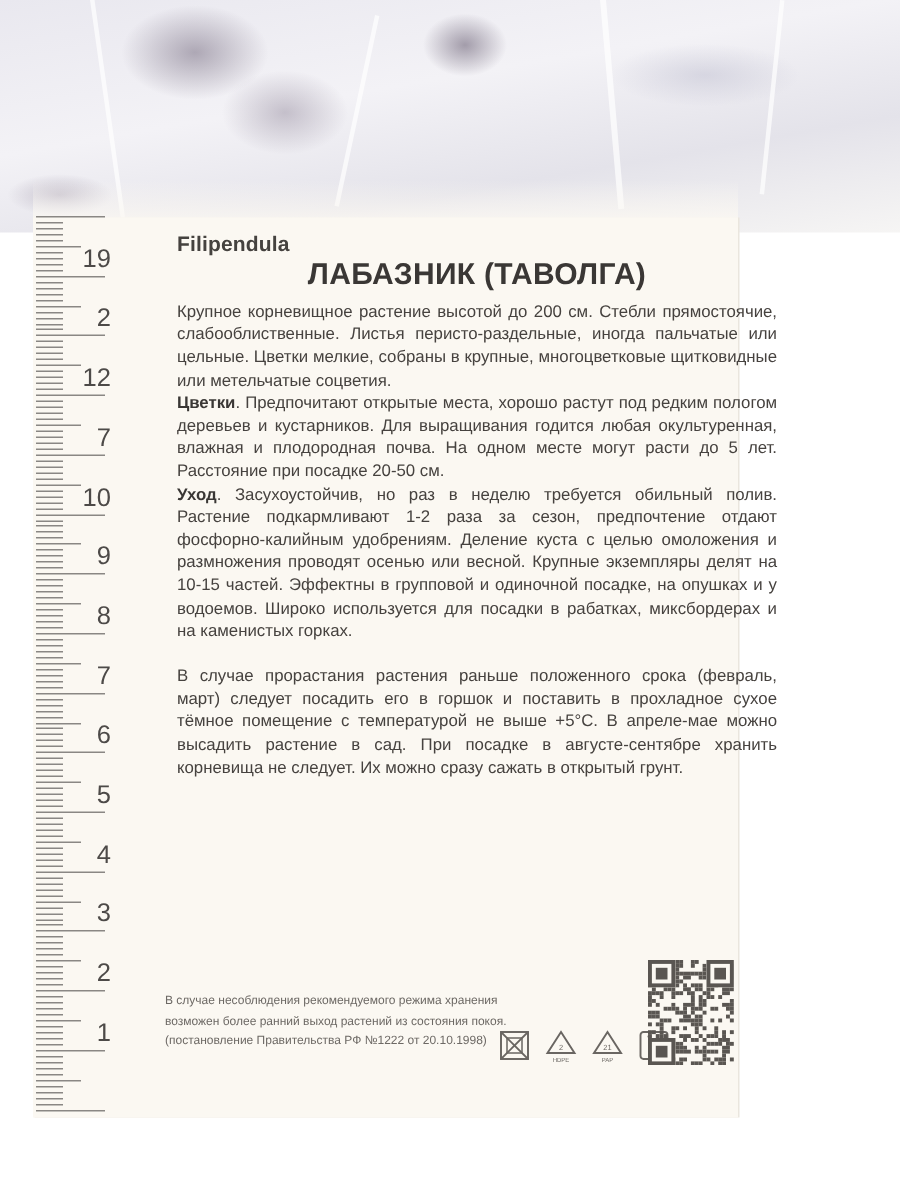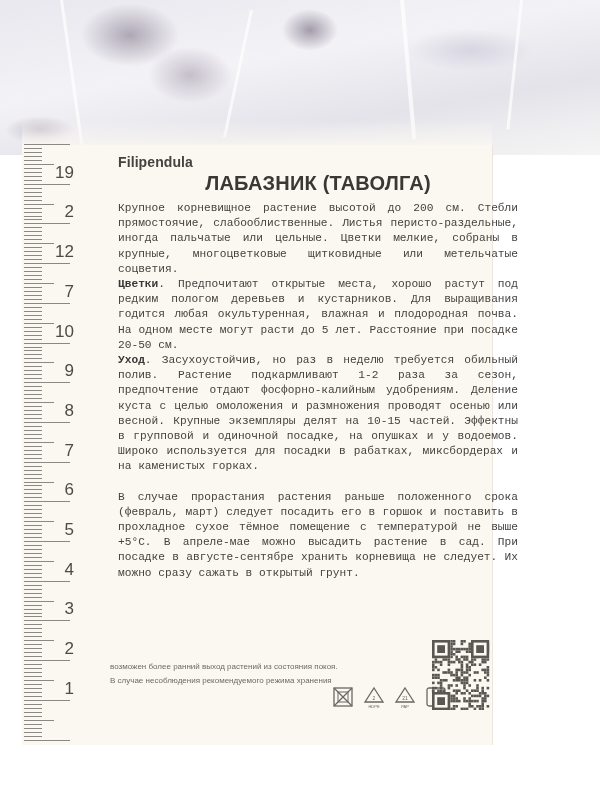--- a/index.html
+++ b/index.html
@@ -44,21 +44,20 @@
     text-align:left; font-weight:bold; font-size:14px; color:#45423f;
     margin-top:4px; letter-spacing:0.1px;
   }
   .title {
     text-align:center; font-weight:bold; font-size:20px; color:#3a3735;
     margin-top:2px; margin-bottom:6px; letter-spacing:0.2px;
   }
   .para {
     font-size:11.2px; line-height:15.2px; text-align:justify; margin:0;
     color:#46423f;
-    font-family:Liberation Mono, monospace;
   }
   .para b { color:#3a3735; }
   .para + .para { margin-top:0; }
   .para.gap { margin-top:15px; }
   .footer-text {
     position:absolute; left:110px; top:660px; width:260px;
     font-size:8px; line-height:13.5px; color:#6d6965;
   }
   .icons {
     position:absolute; left:332px; top:686px; height:24px; display:flex; gap:9px; align-items:flex-start;
@@ -252,22 +251,23 @@
 <div class="content">
   <div class="latin">Filipendula</div>
   <div class="title">ЛАБАЗНИК (ТАВОЛГА)</div>
   <p class="para">Крупное корневищное растение высотой до 200 см. Стебли прямостоячие, слабооблиственные. Листья перисто-раздельные, иногда пальчатые или цельные. Цветки мелкие, собраны в крупные, многоцветковые щитковидные или метельчатые соцветия.</p>
   <p class="para"><b>Цветки</b><span>. Предпочитают открытые места, хорошо растут под редким пологом деревьев и кустарников. Для выращивания годится любая окультуренная, влажная и плодородная почва. На одном месте могут расти до 5 лет. Расстояние при посадке 20-50 см.</span></p>
   <p class="para"><b>Уход</b><span>. Засухоустойчив, но раз в неделю требуется обильный полив. Растение подкармливают 1-2 раза за сезон, предпочтение отдают фосфорно-калийным удобрениям. Деление куста с целью омоложения и размножения проводят осенью или весной. Крупные экземпляры делят на 10-15 частей. Эффектны в групповой и одиночной посадке, на опушках и у водоемов. Широко используется для посадки в рабатках, миксбордерах и на каменистых горках.</span></p>
   <p class="para gap">В случае прорастания растения раньше положенного срока (февраль, март) следует посадить его в горшок и поставить в прохладное сухое тёмное помеще­ние с температурой не выше +5°С. В апреле-мае можно высадить растение в сад. При посадке в августе-сентябре хранить корневища не следует. Их можно сразу сажать в открытый грунт.</p>
 </div>
 
 <div class="footer-text">
+  <div>В случае несоблюдения рекомендуемого режима хранения</div>
   <div>возможен более ранний выход растений из состояния покоя.</div>
-  <div>В случае несоблюдения рекомендуемого режима хранения</div>
+  <div>(постановление Правительства РФ №1222 от 20.10.1998)</div>
 </div>
 
 <div class="icons">
   <div class="icon-box">
     <svg width="22" height="22" viewBox="0 0 22 22">
         <rect x="2" y="2" width="18" height="18" fill="none" stroke="#6a6662" stroke-width="1.3"></rect>
         <rect x="6" y="6" width="10" height="10" fill="none" stroke="#6a6662" stroke-width="1"></rect>
         <line x1="2" y1="2" x2="20" y2="20" stroke="#6a6662" stroke-width="1.2"></line>
         <line x1="20" y1="2" x2="2" y2="20" stroke="#6a6662" stroke-width="1.2"></line>
       </svg>

